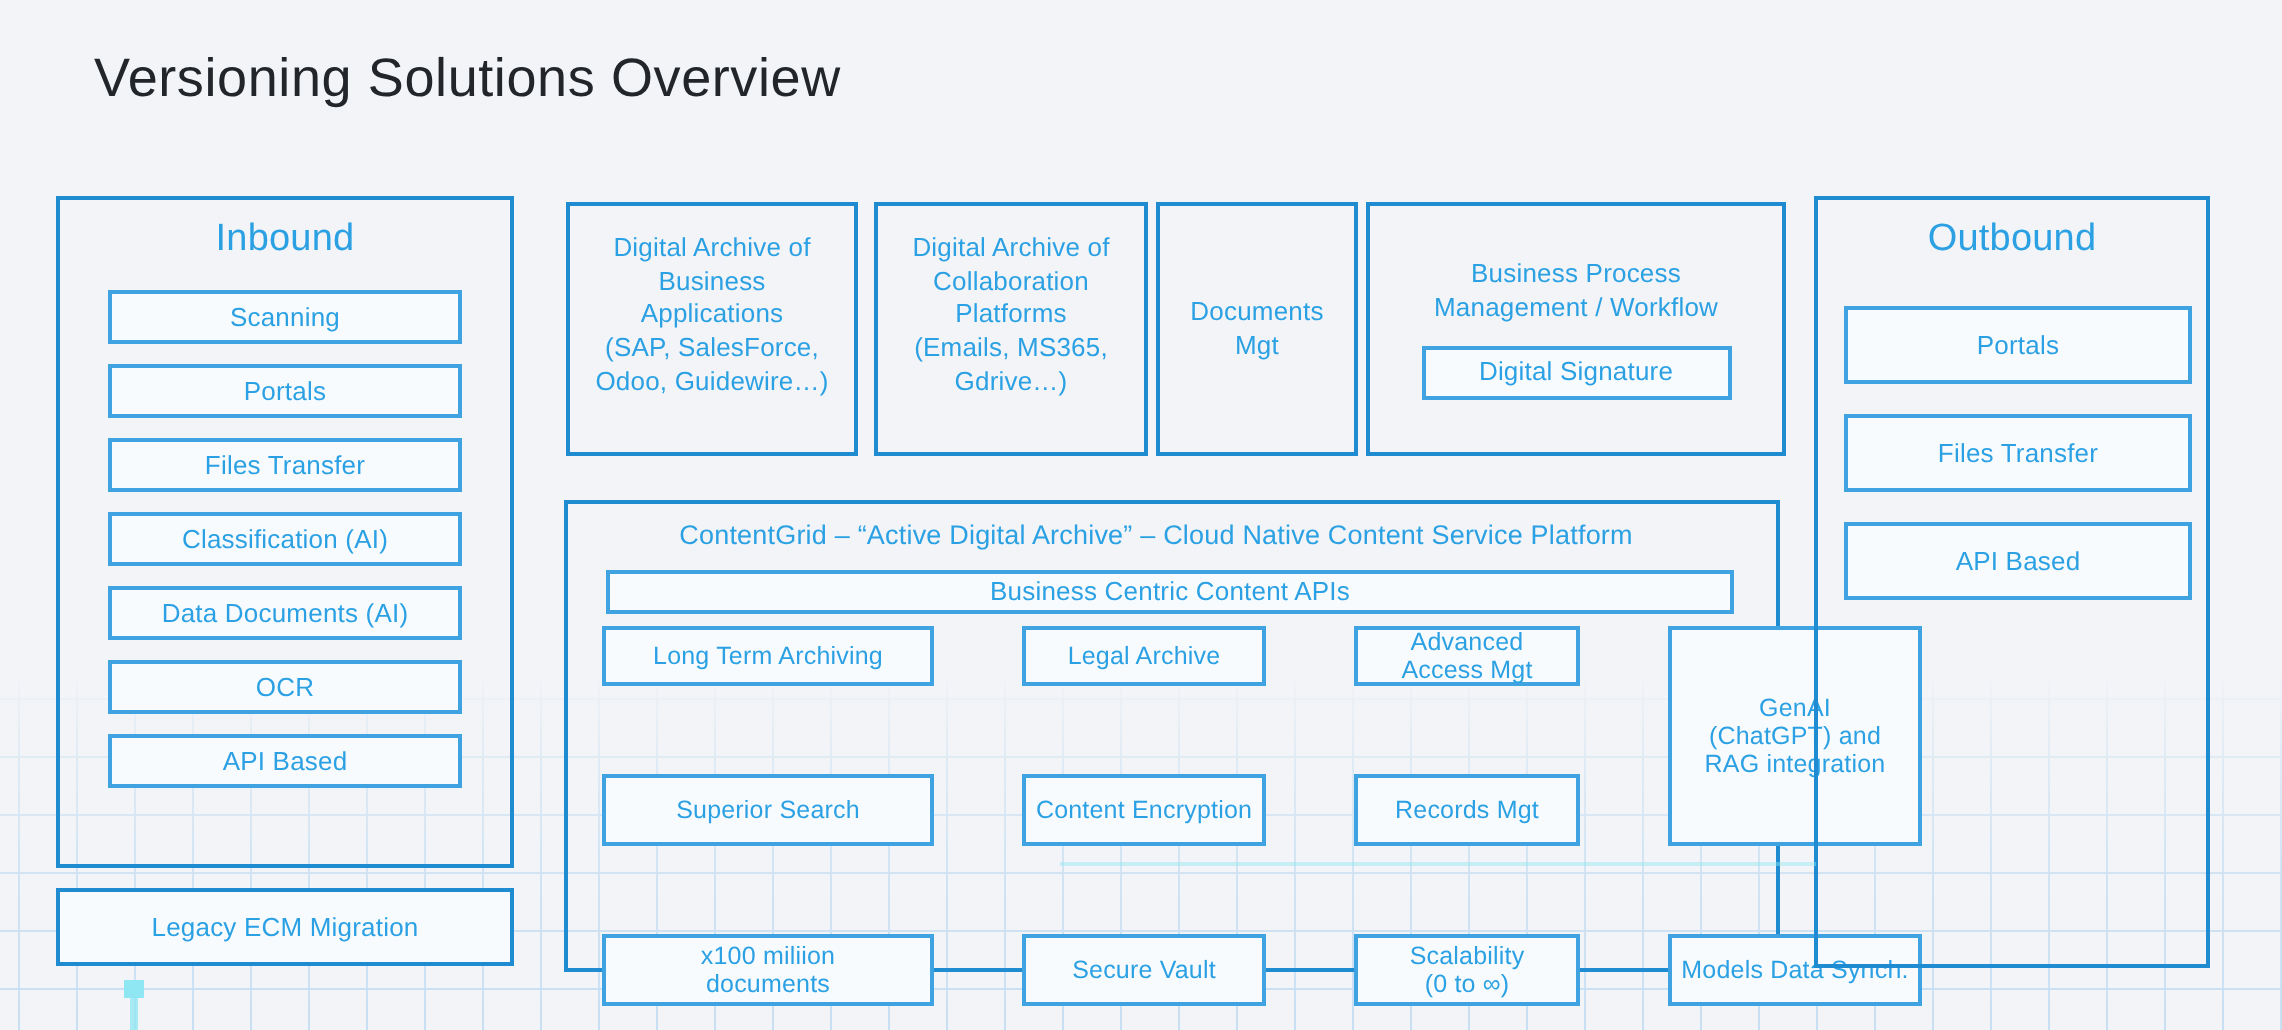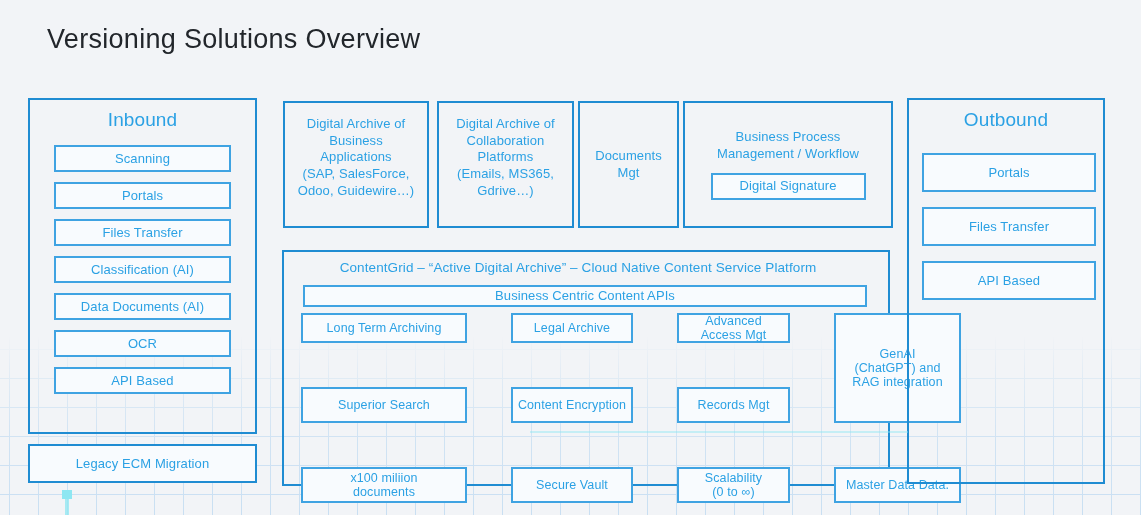--- a/index.html
+++ b/index.html
@@ -210,21 +210,21 @@
         <div class="small-box">
           <span>Secure Vault</span>
         </div>
 
         <div class="small-box">
           <span>Scalability
 (0 to ∞)</span>
         </div>
 
         <div class="small-box">
-          <span>Master Data Data.</span>
+          <span>Models Data Synch.</span>
         </div>
 
 
         <div class="small-box">
           <span>Versioning</span>
         </div>
 
         <div class="small-box">
           <span>Anonymization</span>
         </div>

